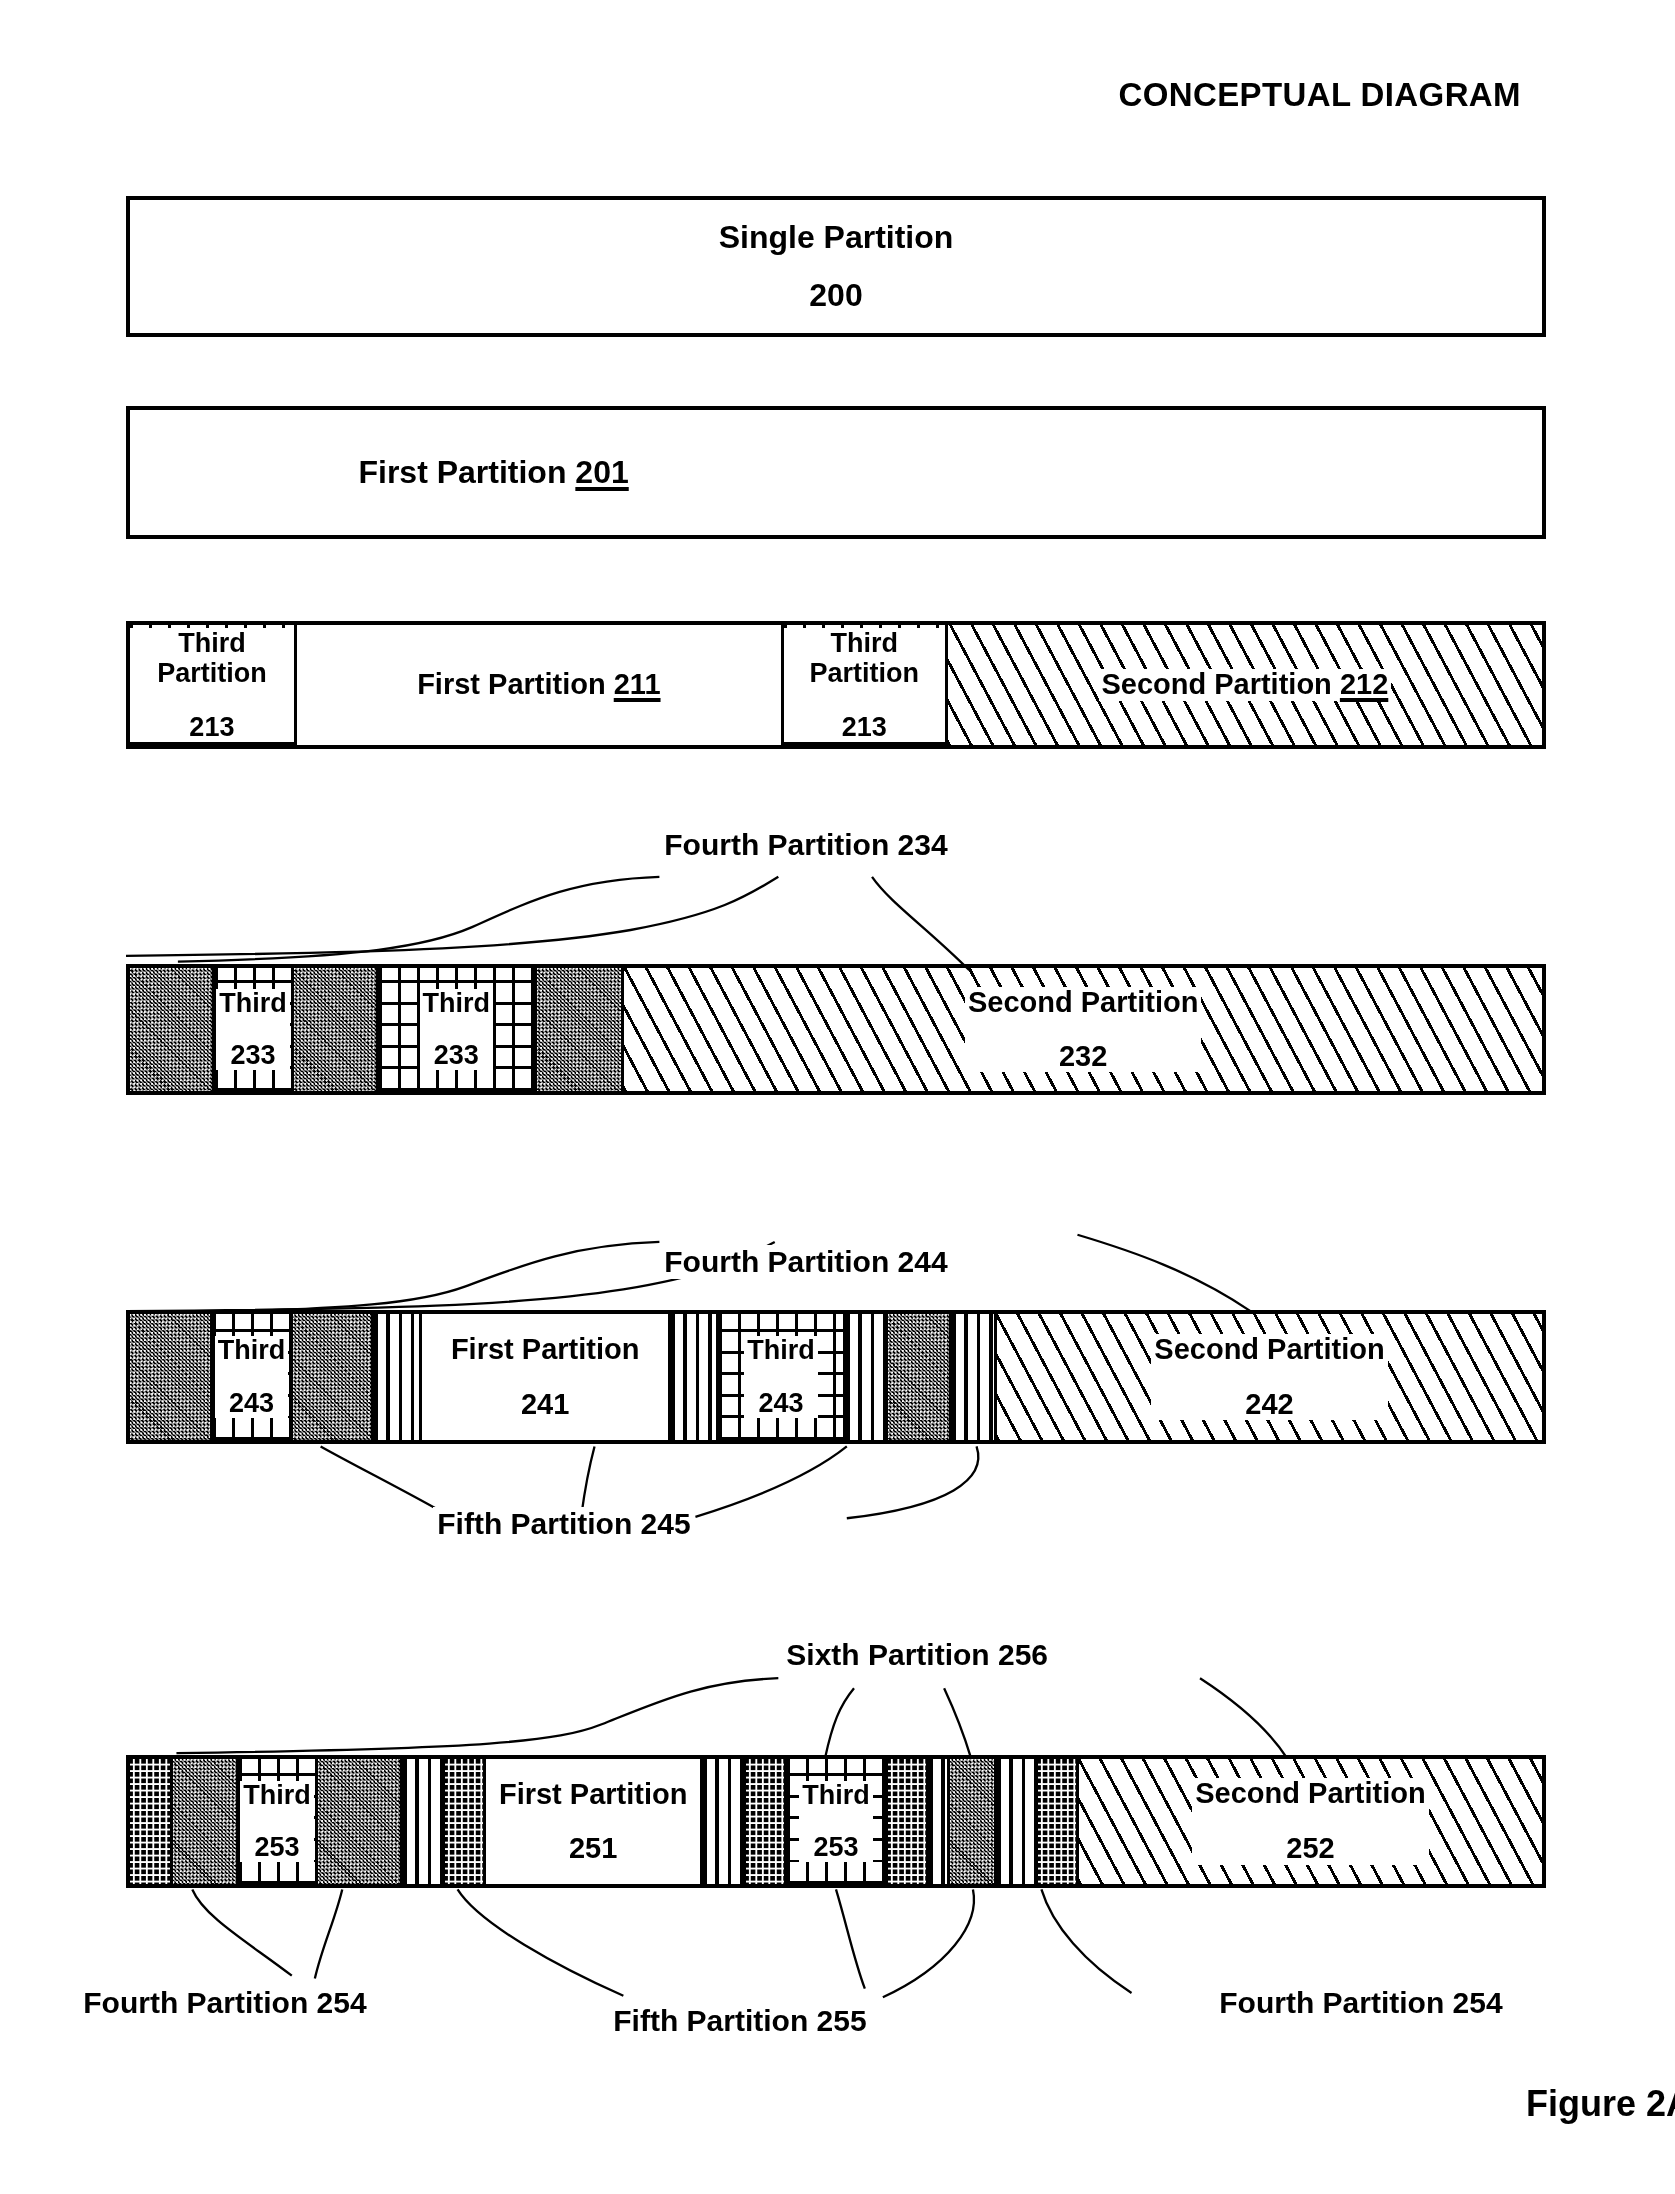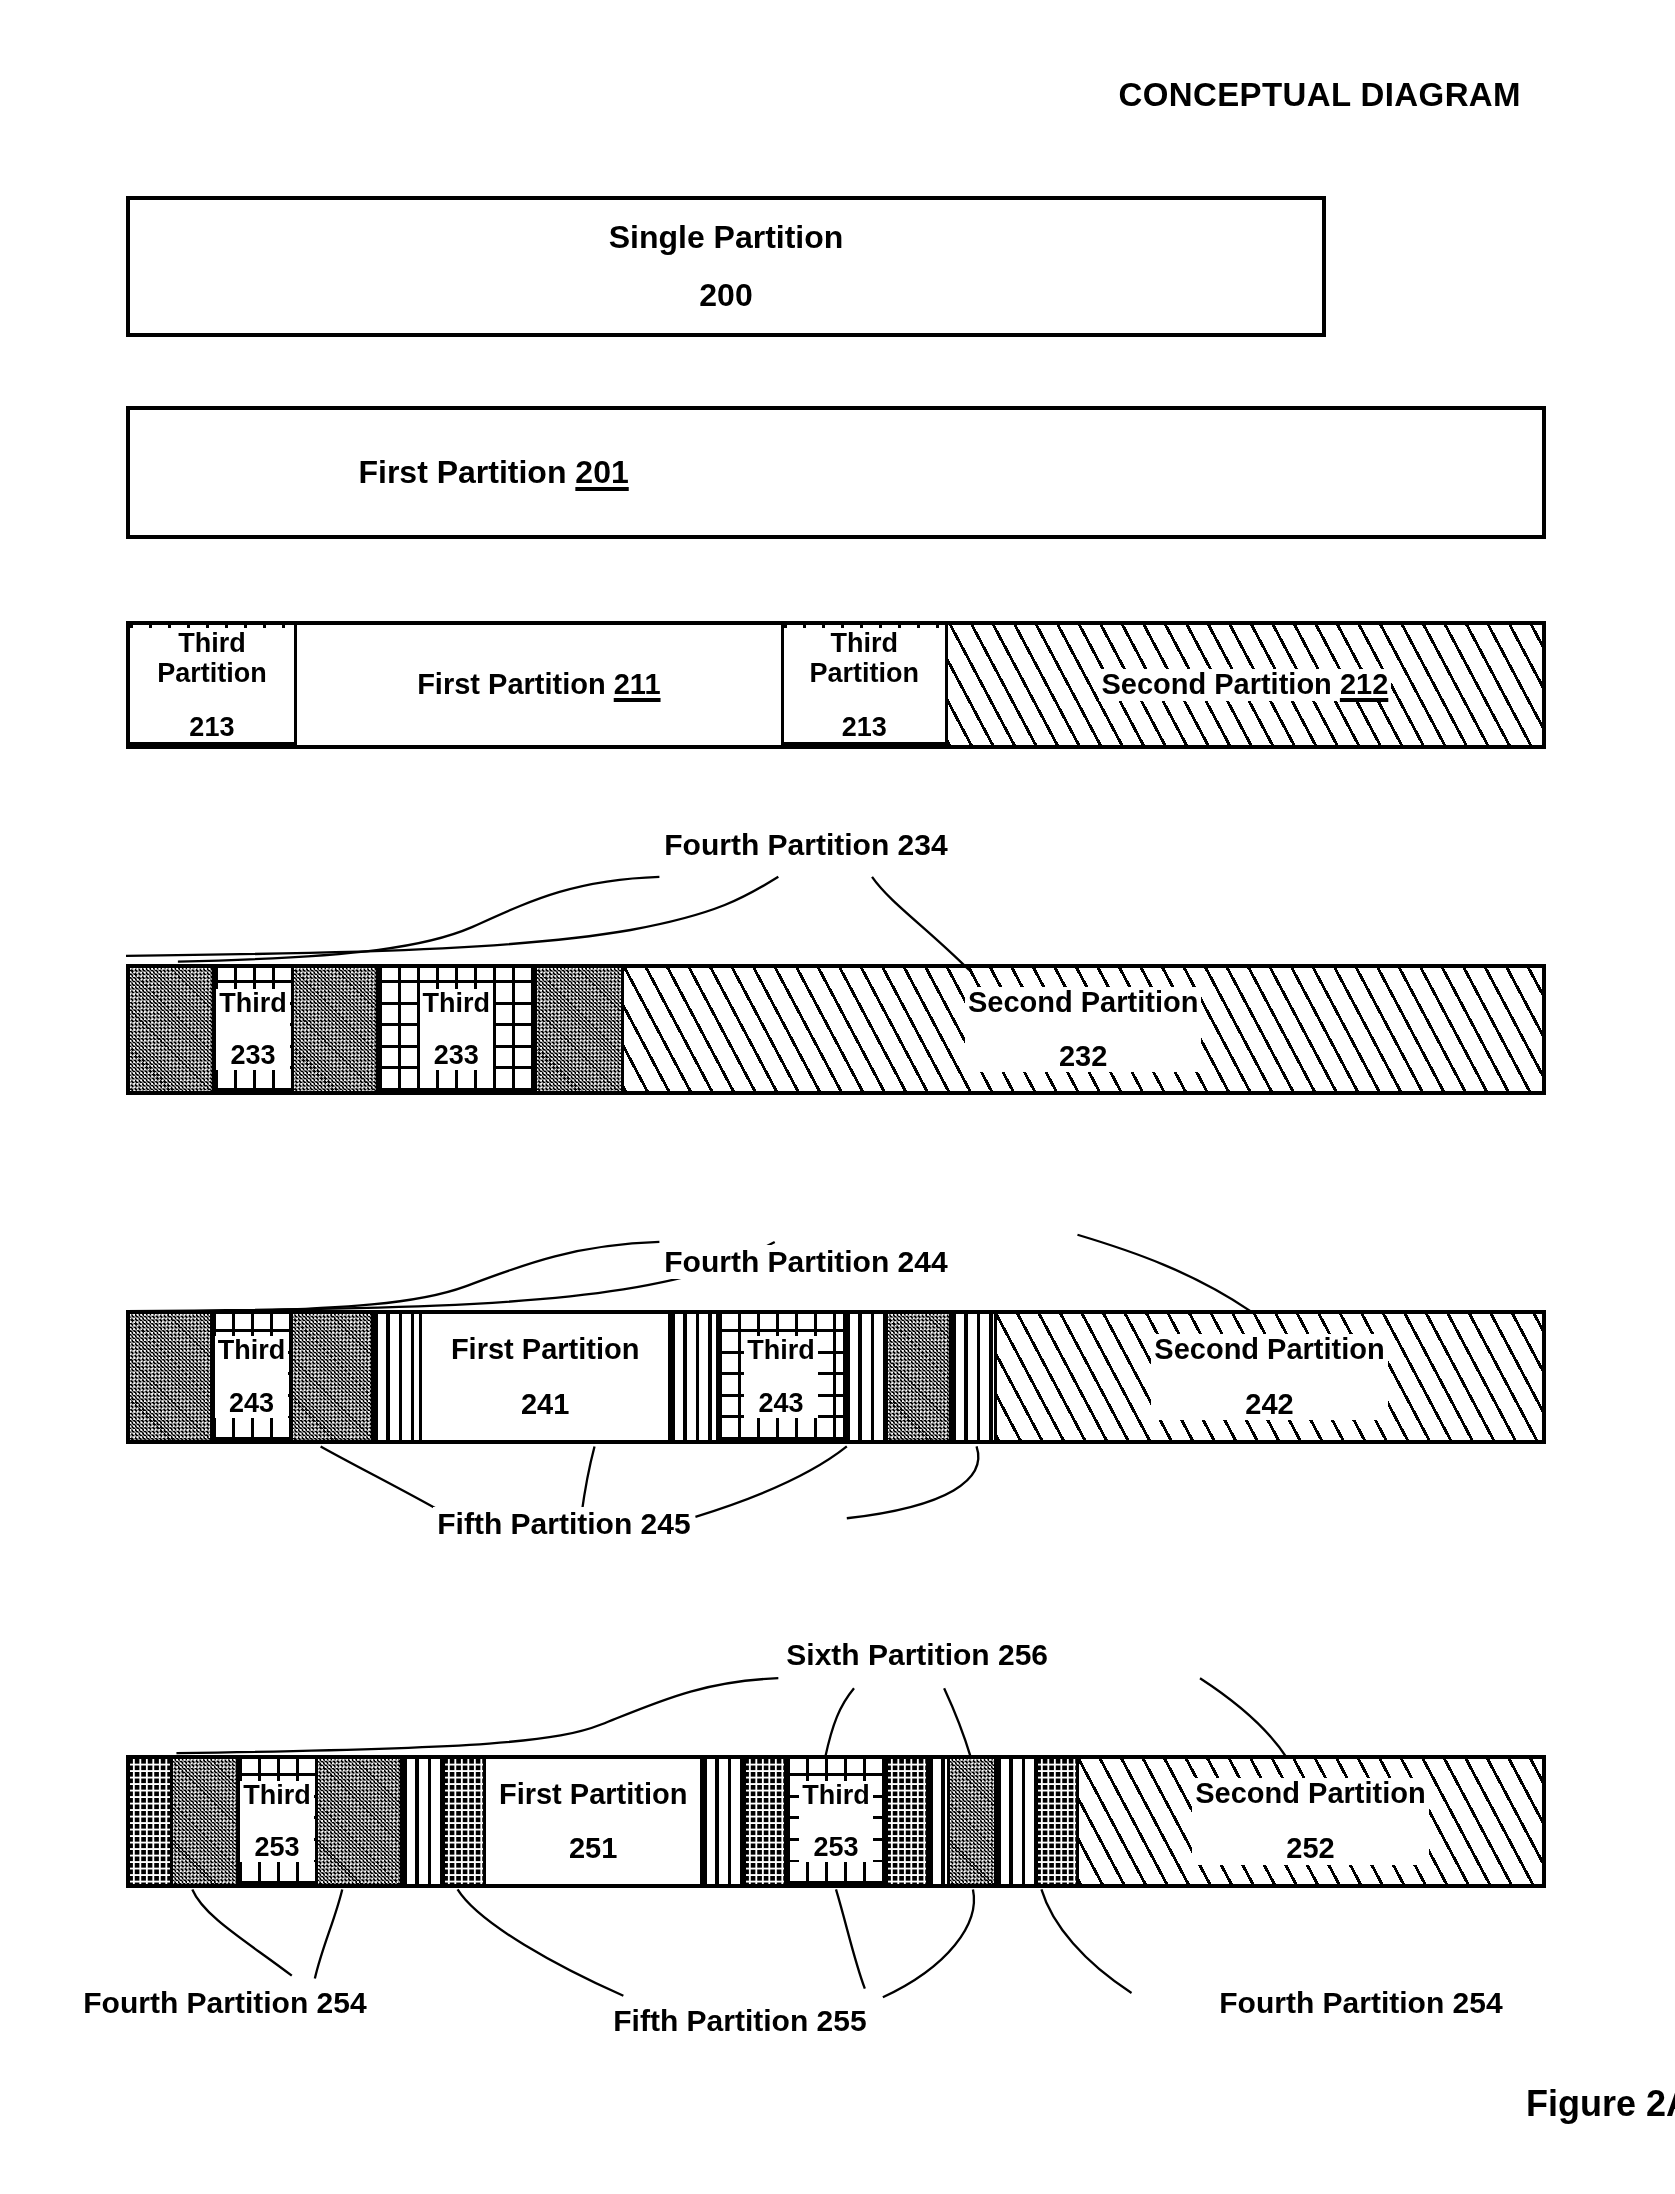--- a/index.html
+++ b/index.html
@@ -154,21 +154,21 @@
     text-align: right;
     font-size: 36px;
     font-weight: bold;
   }
 </style>
 </head>
 <body>
 
 <div id="header-title">CONCEPTUAL DIAGRAM</div>
 
-<div class="bar" style="left:126px; top:196px; width:1200px; height:141px;">
+<div class="bar" style="left:126px; top:196px; width:1420px; height:141px;">
   <div class="seg fill-plain" style="flex:1 1 100%;">
     <div class="seg-label" style="font-size:32px;">
       <span>Single Partition</span>
       <span class="num-line">200</span>
     </div>
   </div>
 </div>
 
 <div class="bar" style="left:126px; top:406px; width:1420px; height:133px;">
   <div class="seg fill-plain" style="flex:0 0 51.5%;">

